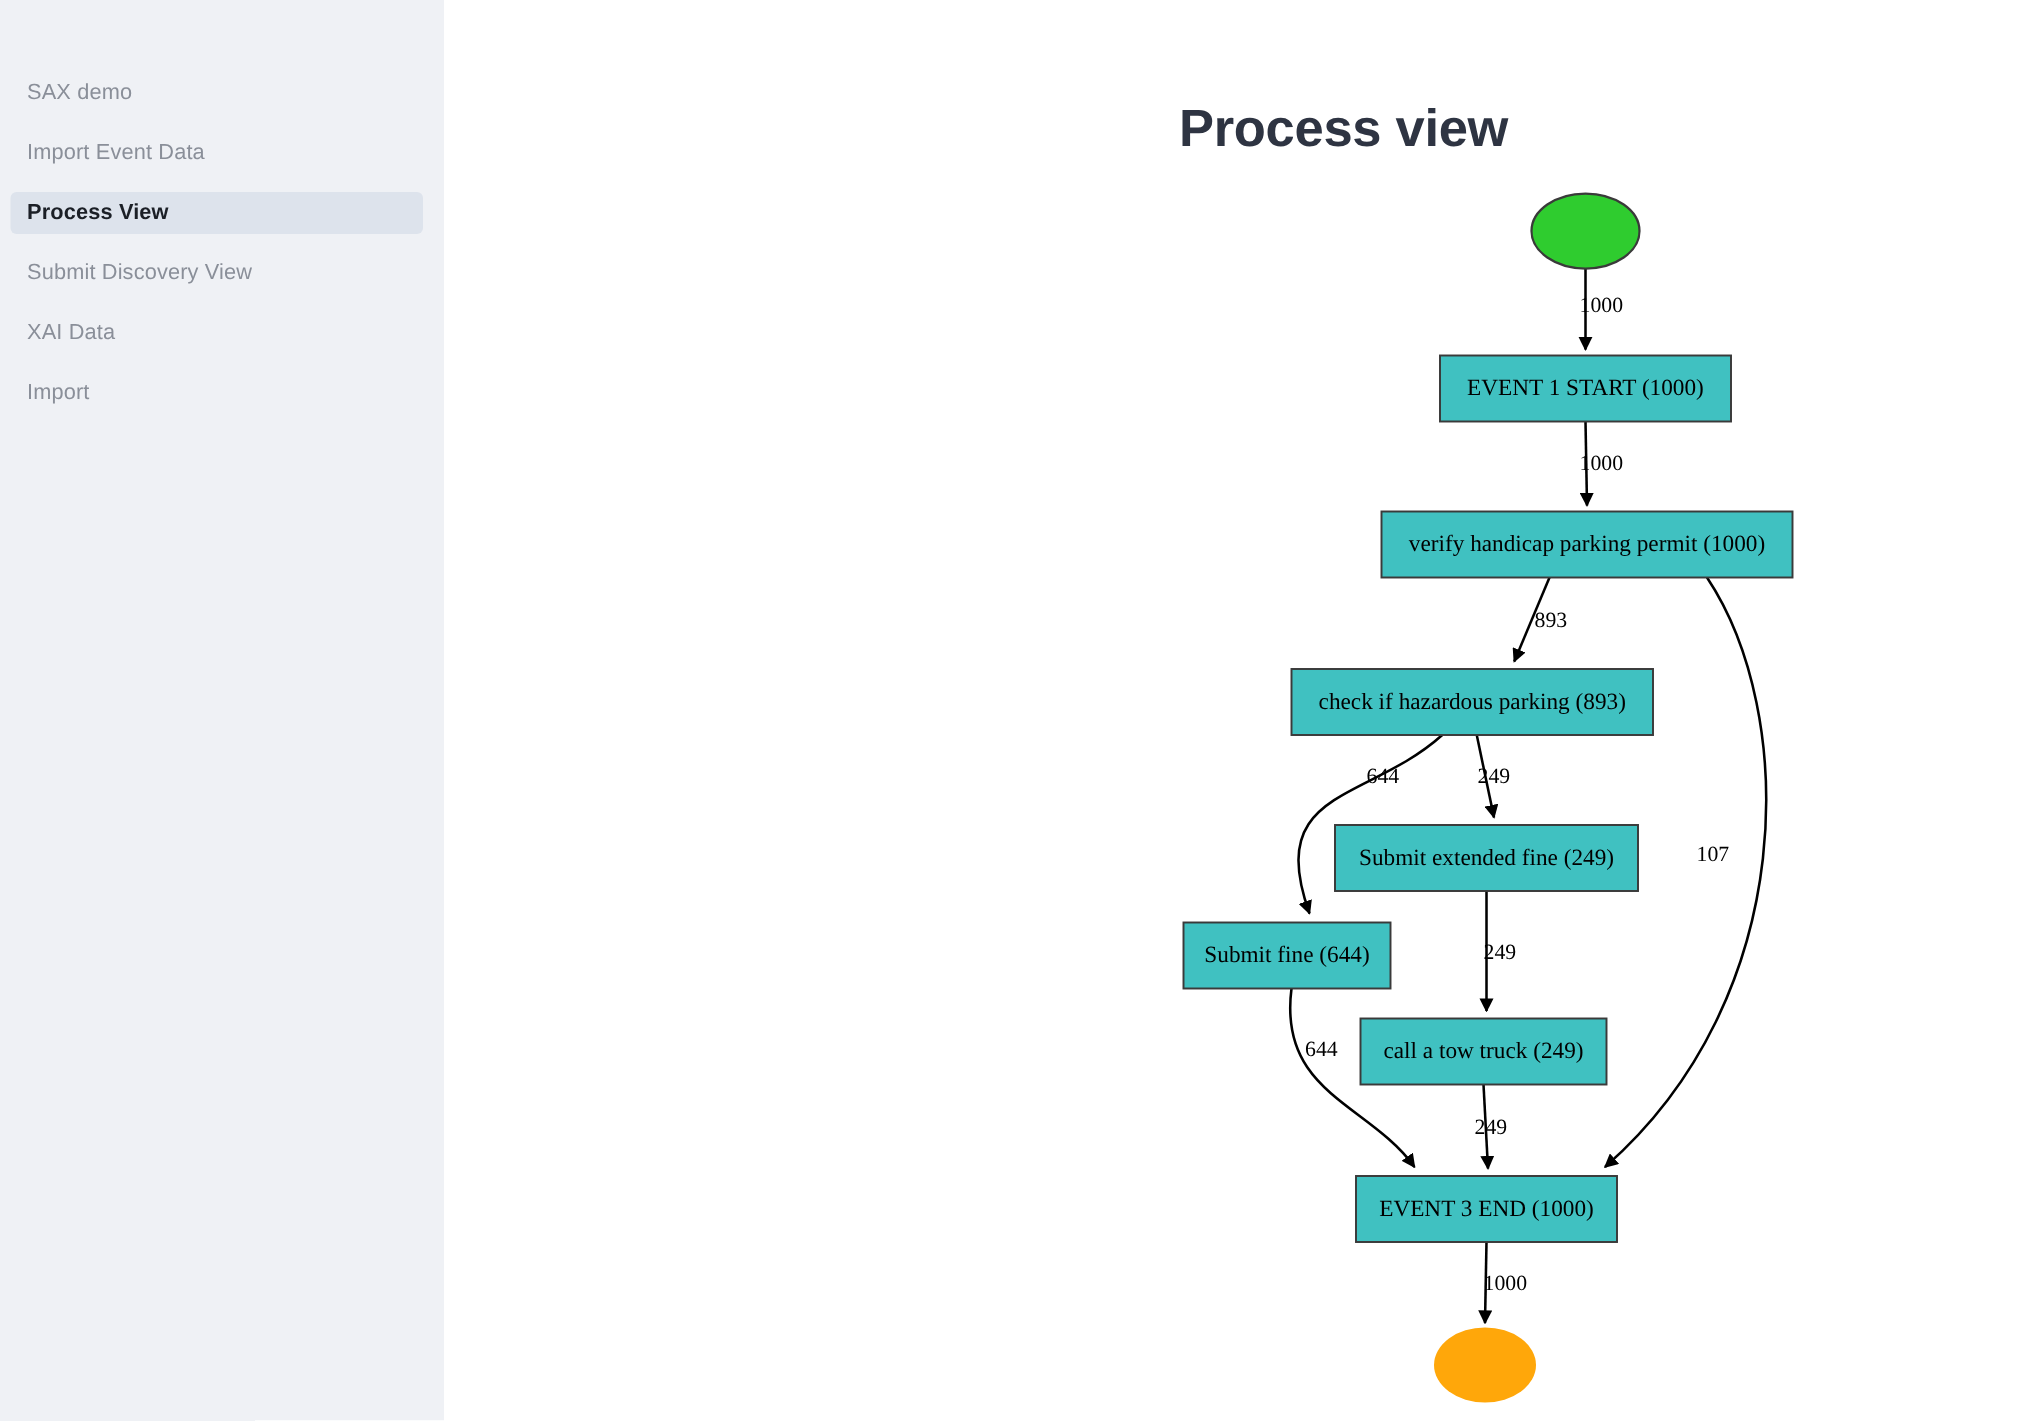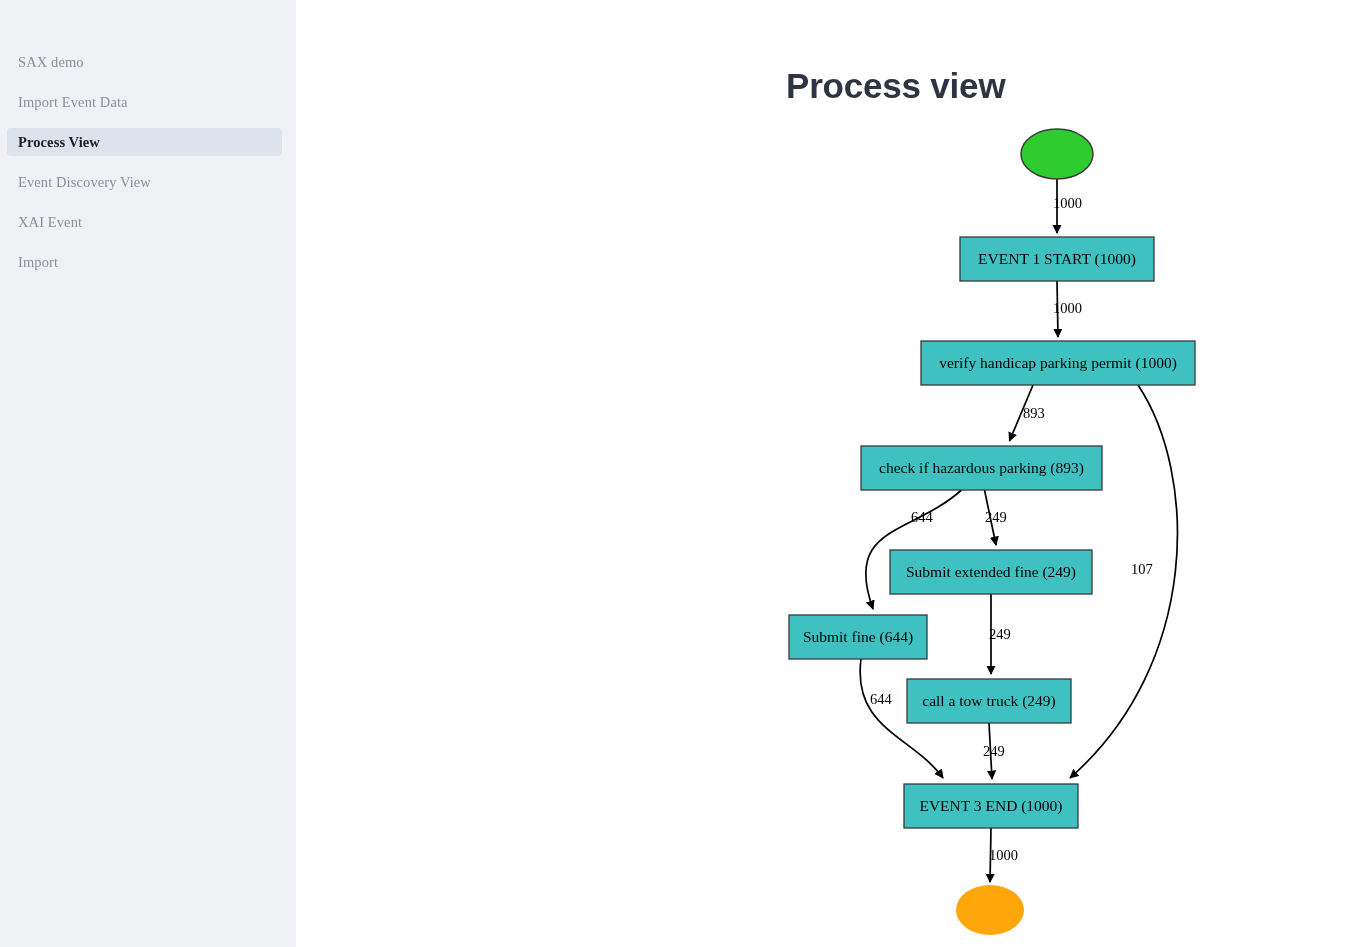--- a/index.html
+++ b/index.html
@@ -12,21 +12,20 @@
   }
   #app { position: relative; width: 1345px; height: 947px; display: flex; }
 
   
   #sidebar {
     width: 296px;
     height: 947px;
     background: #eff1f5;
     flex: 0 0 296px;
     padding-top: 48px;
-    font-family: Liberation Serif, serif;
   }
   .nav-item {
     height: 28px;
     margin: 0 14px 4px 7px;
     padding: 0 0 0 11px;
     display: flex;
     align-items: center;
     border-radius: 4px;
     font-size: 14.5px;
     color: #8a8f99;
@@ -80,24 +79,24 @@
     <div class="nav-item">
       <span>SAX demo</span>
     </div>
     <div class="nav-item">
       <span>Import Event Data</span>
     </div>
     <div class="nav-item active">
       <span>Process View</span>
     </div>
     <div class="nav-item">
-      <span>Event Discovery View</span>
+      <span>Submit Discovery View</span>
     </div>
     <div class="nav-item">
-      <span>XAI Event</span>
+      <span>XAI Data</span>
     </div>
     <div class="nav-item">
       <span>Import</span>
     </div>
   </nav>
 
   <main id="main">
     <div id="page-title">Process view</div>
 
     <div id="graph-wrap">

